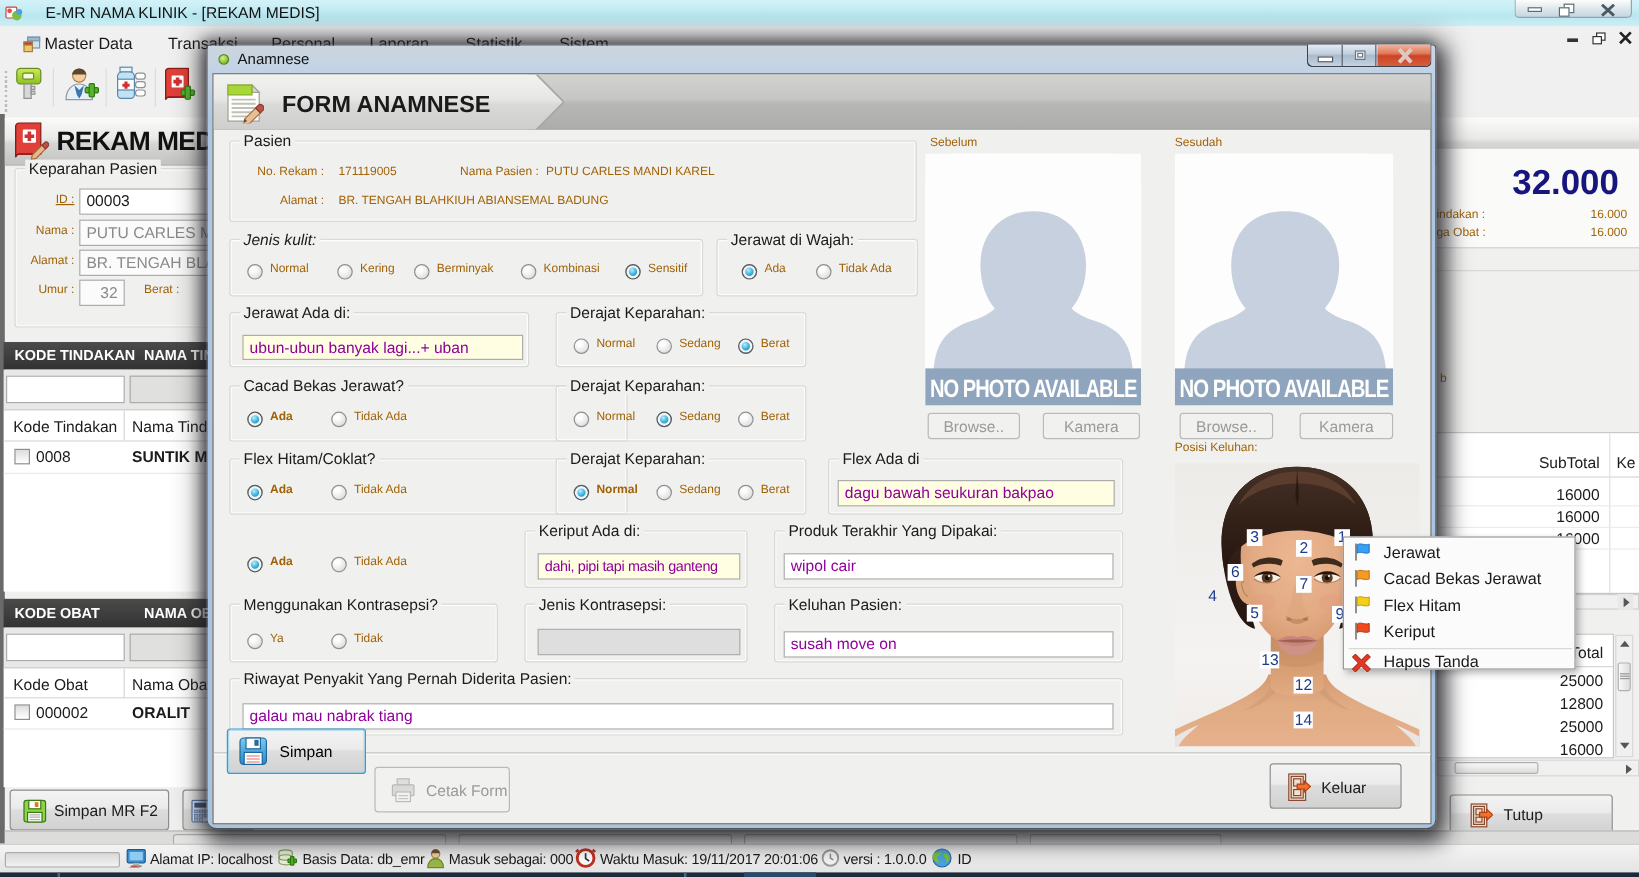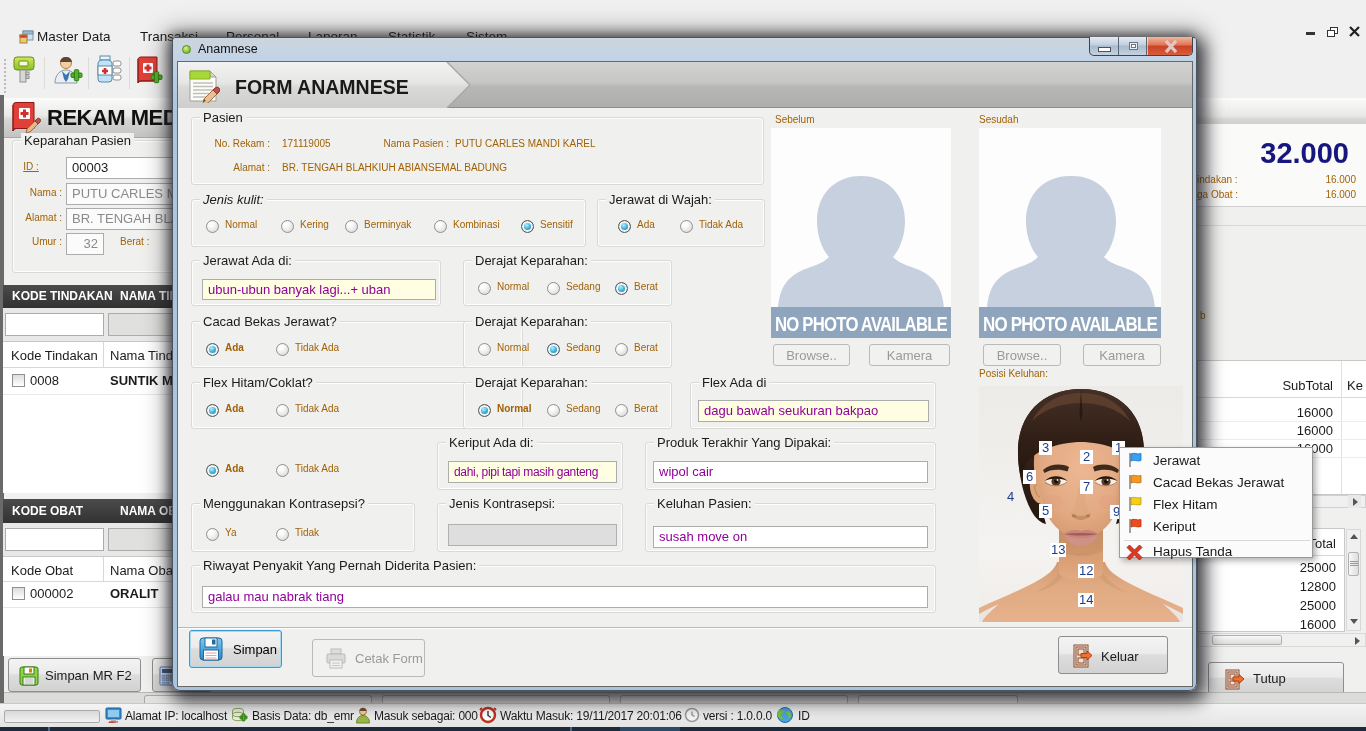--- a/index.html
+++ b/index.html
@@ -31,20 +31,36 @@
 .cell { position:absolute; font-size:13px; color:#1b1b1b; white-space:nowrap;}
 .photo { background:#fdfdfd;border-radius:24px; }
 .mark { position:absolute; background:#fff; min-width:13px; height:14px; font-size:13px; color:#1e3c8c; text-align:center; line-height:14px; padding:0 1px; }
 .cmi { position:absolute; left:33px; font-size:13.5px; color:#1a1a1a; white-space:nowrap; }
 .dis { background:#f1f1f0 !important; border-color:#bababa !important; }
 </style>
 </head>
 <body>
 <div id="screen">
 
+<div id="wtitle">
+  <svg class="abs" style="left:4px;top:3px" width="16" height="16" viewBox="0 0 16 16">
+    <rect x="1" y="3" width="9" height="9" rx="1" fill="#fff" stroke="#d04040"></rect>
+    <circle cx="4" cy="6" r="2" fill="#e05050"></circle>
+    <circle cx="10" cy="10" r="4" fill="#7ac143"></circle>
+    <circle cx="12" cy="7" r="2.5" fill="#4aa3df"></circle>
+  </svg>
+  <span class="txt">E-MR NAMA KLINIK - [REKAM MEDIS]</span>
+  <div class="abs" style="left:1262px;top:0;width:98px;height:15px;background:linear-gradient(180deg,#fdfdfd,#d9e4ea 60%,#c7d6de);border:1px solid #8ea6b2;border-top:none;border-radius:0 0 4px 4px;"></div>
+  <div class="abs" style="left:1273px;top:6px;width:12px;height:4px;background:#fff;border:1px solid #5a6b75;"></div>
+  <div class="abs" style="left:1303px;top:3px;width:9px;height:8px;background:#fff;border:1px solid #5a6b75;"></div>
+  <div class="abs" style="left:1299px;top:6px;width:9px;height:8px;background:#fff;border:1px solid #5a6b75;"></div>
+  <svg class="abs" style="left:1334px;top:3px" width="12" height="11" viewBox="0 0 12 11">
+        <path d="M1 1 L11 10 M11 1 L1 10" stroke="#4a5a64" stroke-width="2.4"></path>
+      </svg>
+</div>
 
 <div id="menubar">
   <svg class="abs" style="left:19px;top:7px" width="16" height="16" viewBox="0 0 16 16">
     <rect x="4" y="2" width="10" height="9" fill="#cfe2f0" stroke="#7a94ac"></rect>
     <rect x="4" y="2" width="10" height="3" fill="#9db8d0" stroke="#7a94ac"></rect>
     <rect x="1" y="6" width="7" height="8" fill="#f2c66d" stroke="#a08040"></rect>
     <rect x="1" y="6" width="7" height="2.5" fill="#d23a2e" stroke="#a08040"></rect>
   </svg>
   <span class="mi" style="left:37px">Master Data</span>
   <span class="mi" style="left:140px">Transaksi</span>
@@ -131,21 +147,21 @@
         <path d="M15.5 8.5 l0 8 M11.5 12.5 l8 0"></path>
       </g>
   <path d="M18 28 l8-8 l3 3 l-8 8 l-4 1z" fill="#e8b88a" stroke="#9a6a3a"></path>
   <path d="M26 20 l3 3 l2-2 a1.5 1.5 0 0 0-3-3z" fill="#c05048" stroke="#8a3a30"></path>
 </svg>
 <div class="abs" style="left:47px;top:105px;font-size:22px;font-weight:bold;color:#111;letter-spacing:-0.5px;">REKAM MEDIS</div>
 
 <div class="gb" style="left:12px;top:140px;width:400px;height:133px;">
       <span class="lg">Keparahan Pasien</span>
     </div>
-<div class="lbl" style="left:0;top:161px;width:62px;text-align:center;text-decoration:underline;">ID :</div>
+<div class="lbl" style="left:0;top:161px;width:62px;text-align:right;text-decoration:underline;">ID :</div>
 <div class="inp" style="left:66px;top:157px;width:340px;height:22px;">00003</div>
 <div class="lbl" style="left:0;top:187px;width:62px;text-align:right;">Nama :</div>
 <div class="inp" style="left:66px;top:183px;width:340px;height:22px;color:#8a8a8a;background:#fbfbfb;">PUTU CARLES MANDI KAREL</div>
 <div class="lbl" style="left:0;top:212px;width:62px;text-align:right;">Alamat :</div>
 <div class="inp" style="left:66px;top:208px;width:340px;height:22px;color:#8a8a8a;background:#fbfbfb;">BR. TENGAH BLAHKIUH</div>
 <div class="lbl" style="left:0;top:236px;width:62px;text-align:right;">Umur :</div>
 <div class="inp" style="left:66px;top:233px;width:38px;height:22px;color:#8a8a8a;background:#fbfbfb;text-align:right;">32</div>
 <div class="lbl" style="left:120px;top:236px;">Berat :</div>
 
 <div class="dkhead" style="top:285px;height:23px;line-height:23px;">
@@ -628,21 +644,21 @@
       <div class="mark" style="left:25px;top:104px;background:transparent;">4</div>
       <div class="mark" style="left:60px;top:118px;">5</div>
       <div class="mark" style="left:131px;top:119px;">9</div>
       <div class="mark" style="left:71px;top:157px;">13</div>
       <div class="mark" style="left:99px;top:178px;">12</div>
       <div class="mark" style="left:99px;top:207px;">14</div>
     </div>
 
     <div class="abs" style="left:0;top:565px;width:1016px;height:1px;background:#b8b8b6;"></div>
     <div class="abs" style="left:0;top:566px;width:1016px;height:1px;background:#fdfdfd;"></div>
-    <div class="abs" style="left:11px;top:568px;width:93px;height:38px;border:1px solid #3c9ad0;border-radius:3px;box-shadow:0 0 0 1px #a8d8f0 inset;background:linear-gradient(180deg,#f3f3f3 0%,#ebebeb 45%,#dddddd 50%,#d2d2d2 100%);">
+    <div class="abs" style="left:11px;top:545px;width:116px;height:38px;border:1px solid #3c9ad0;border-radius:3px;box-shadow:0 0 0 1px #a8d8f0 inset;background:linear-gradient(180deg,#f3f3f3 0%,#ebebeb 45%,#dddddd 50%,#d2d2d2 100%);">
       <svg class="abs" style="left:9px;top:6px" width="24" height="24" viewBox="0 0 24 24">
         <rect x="1" y="1" width="22" height="22" rx="3" fill="url(#fl)" stroke="#1a6aa0"></rect>
         <defs>
               <linearGradient id="fl" x1="0" y1="0" x2="0" y2="1">
                 <stop offset="0" stop-color="#7ec8f0"></stop>
                 <stop offset="1" stop-color="#2a88c8"></stop>
               </linearGradient>
             </defs>
         <rect x="6" y="1" width="12" height="9" fill="#fff" stroke="#1a6aa0"></rect>
         <rect x="13" y="2.5" width="3.5" height="5" fill="#2a6898"></rect>

